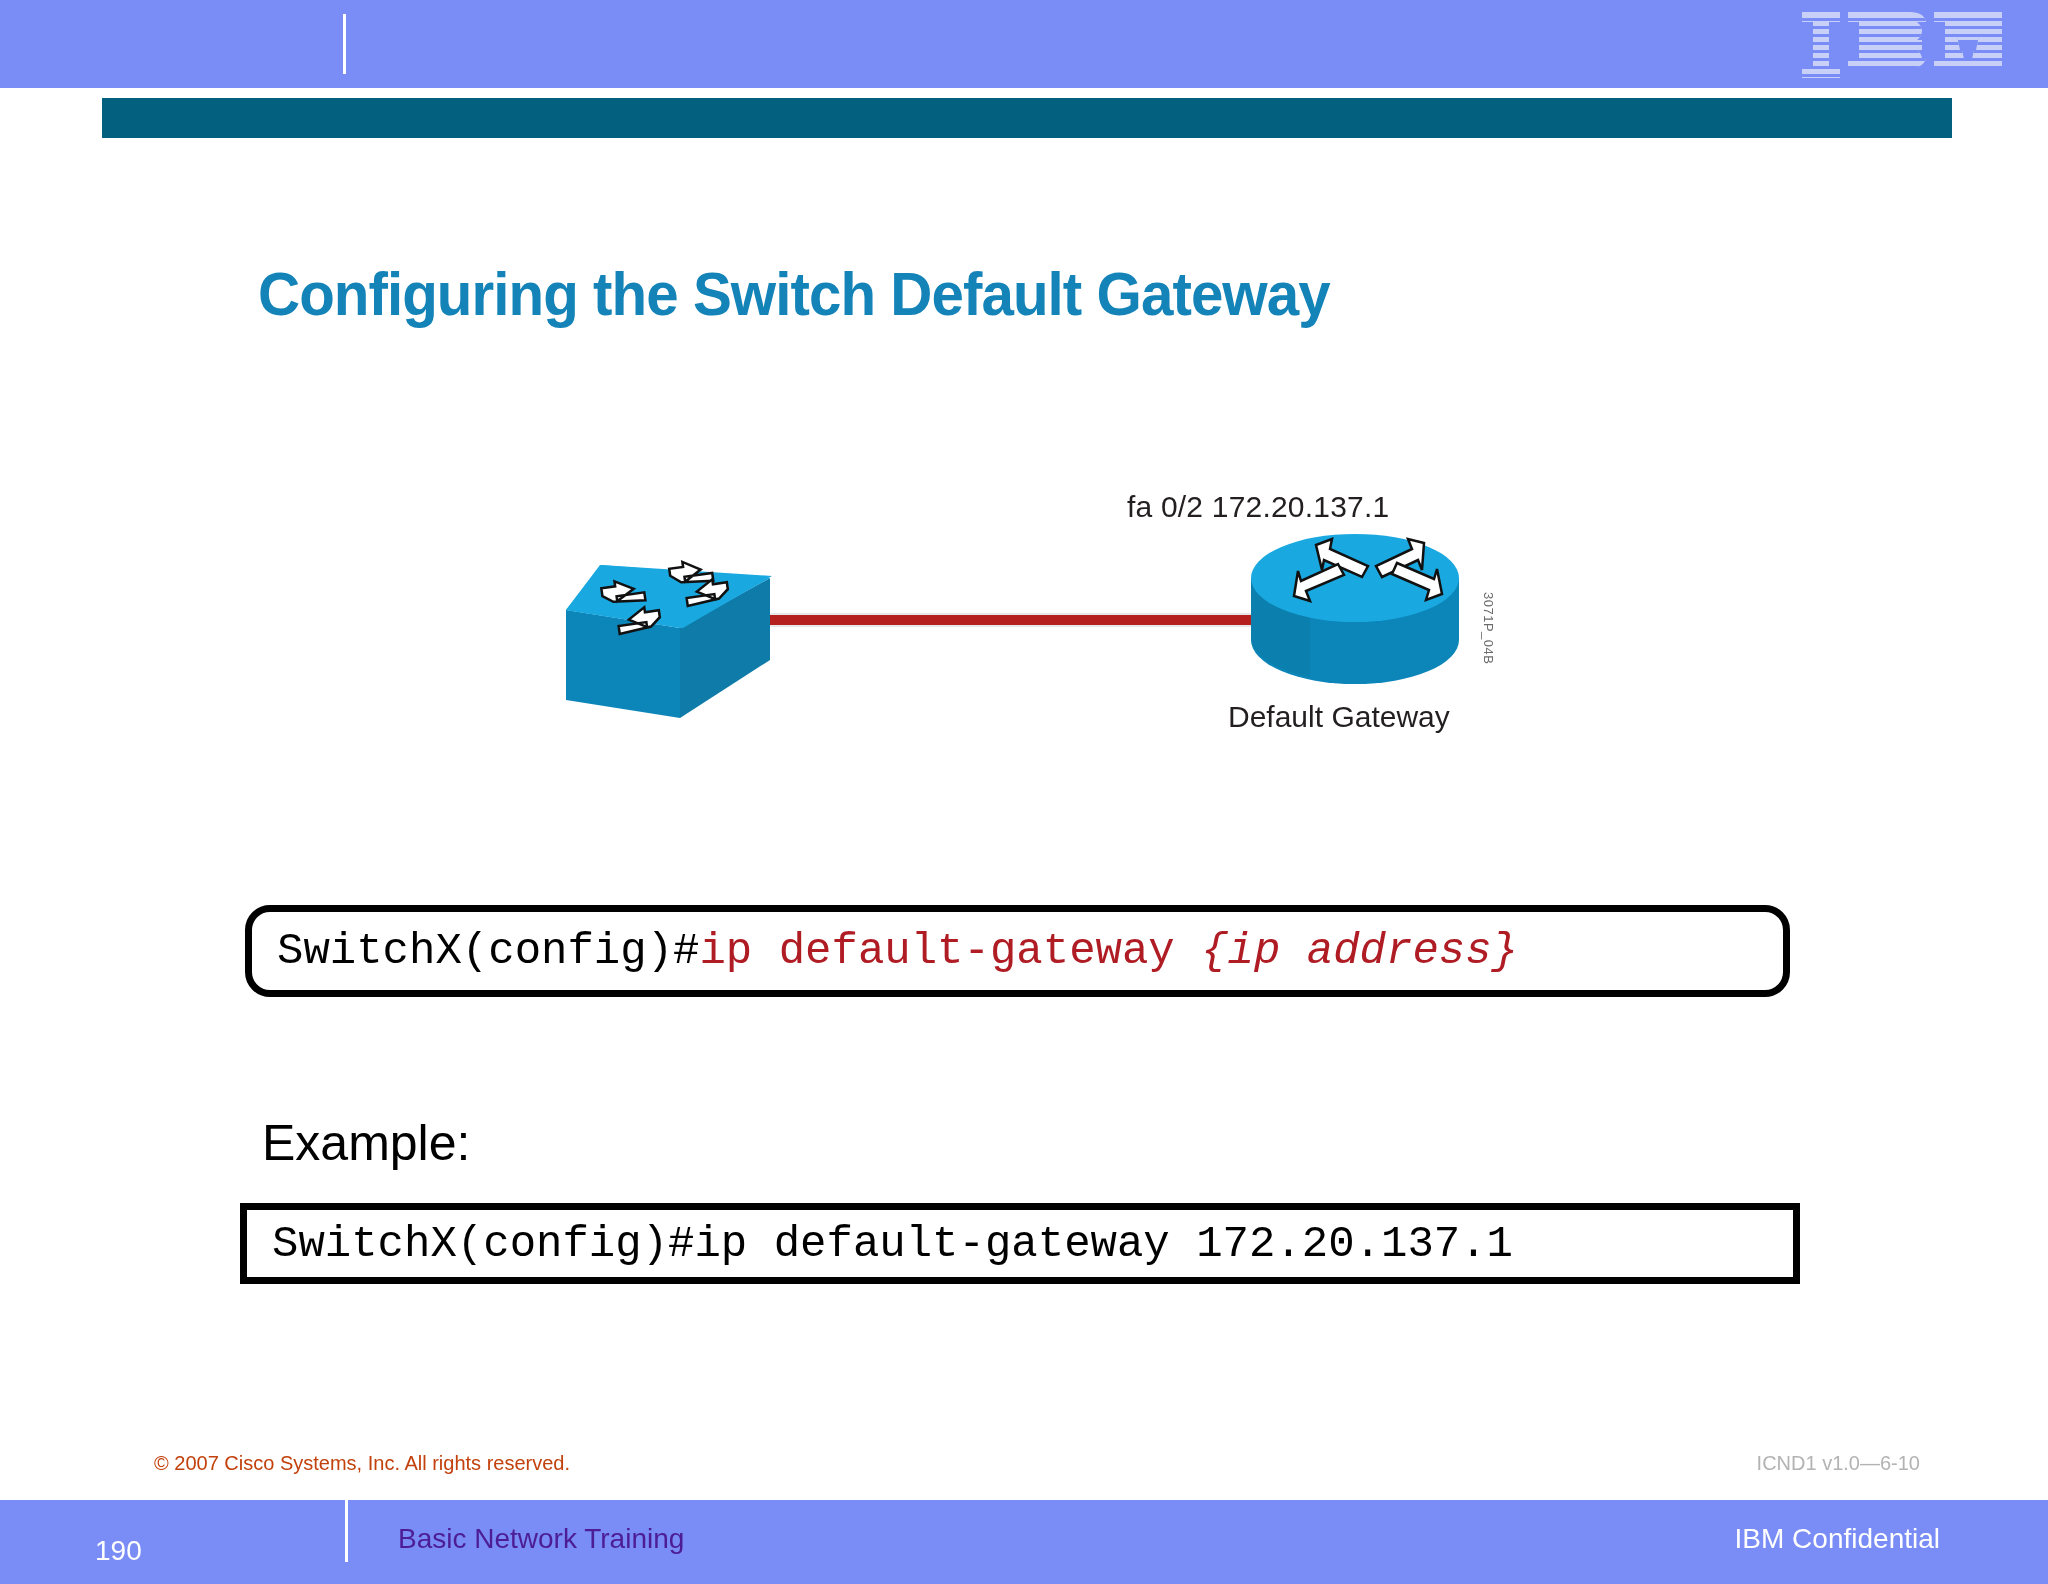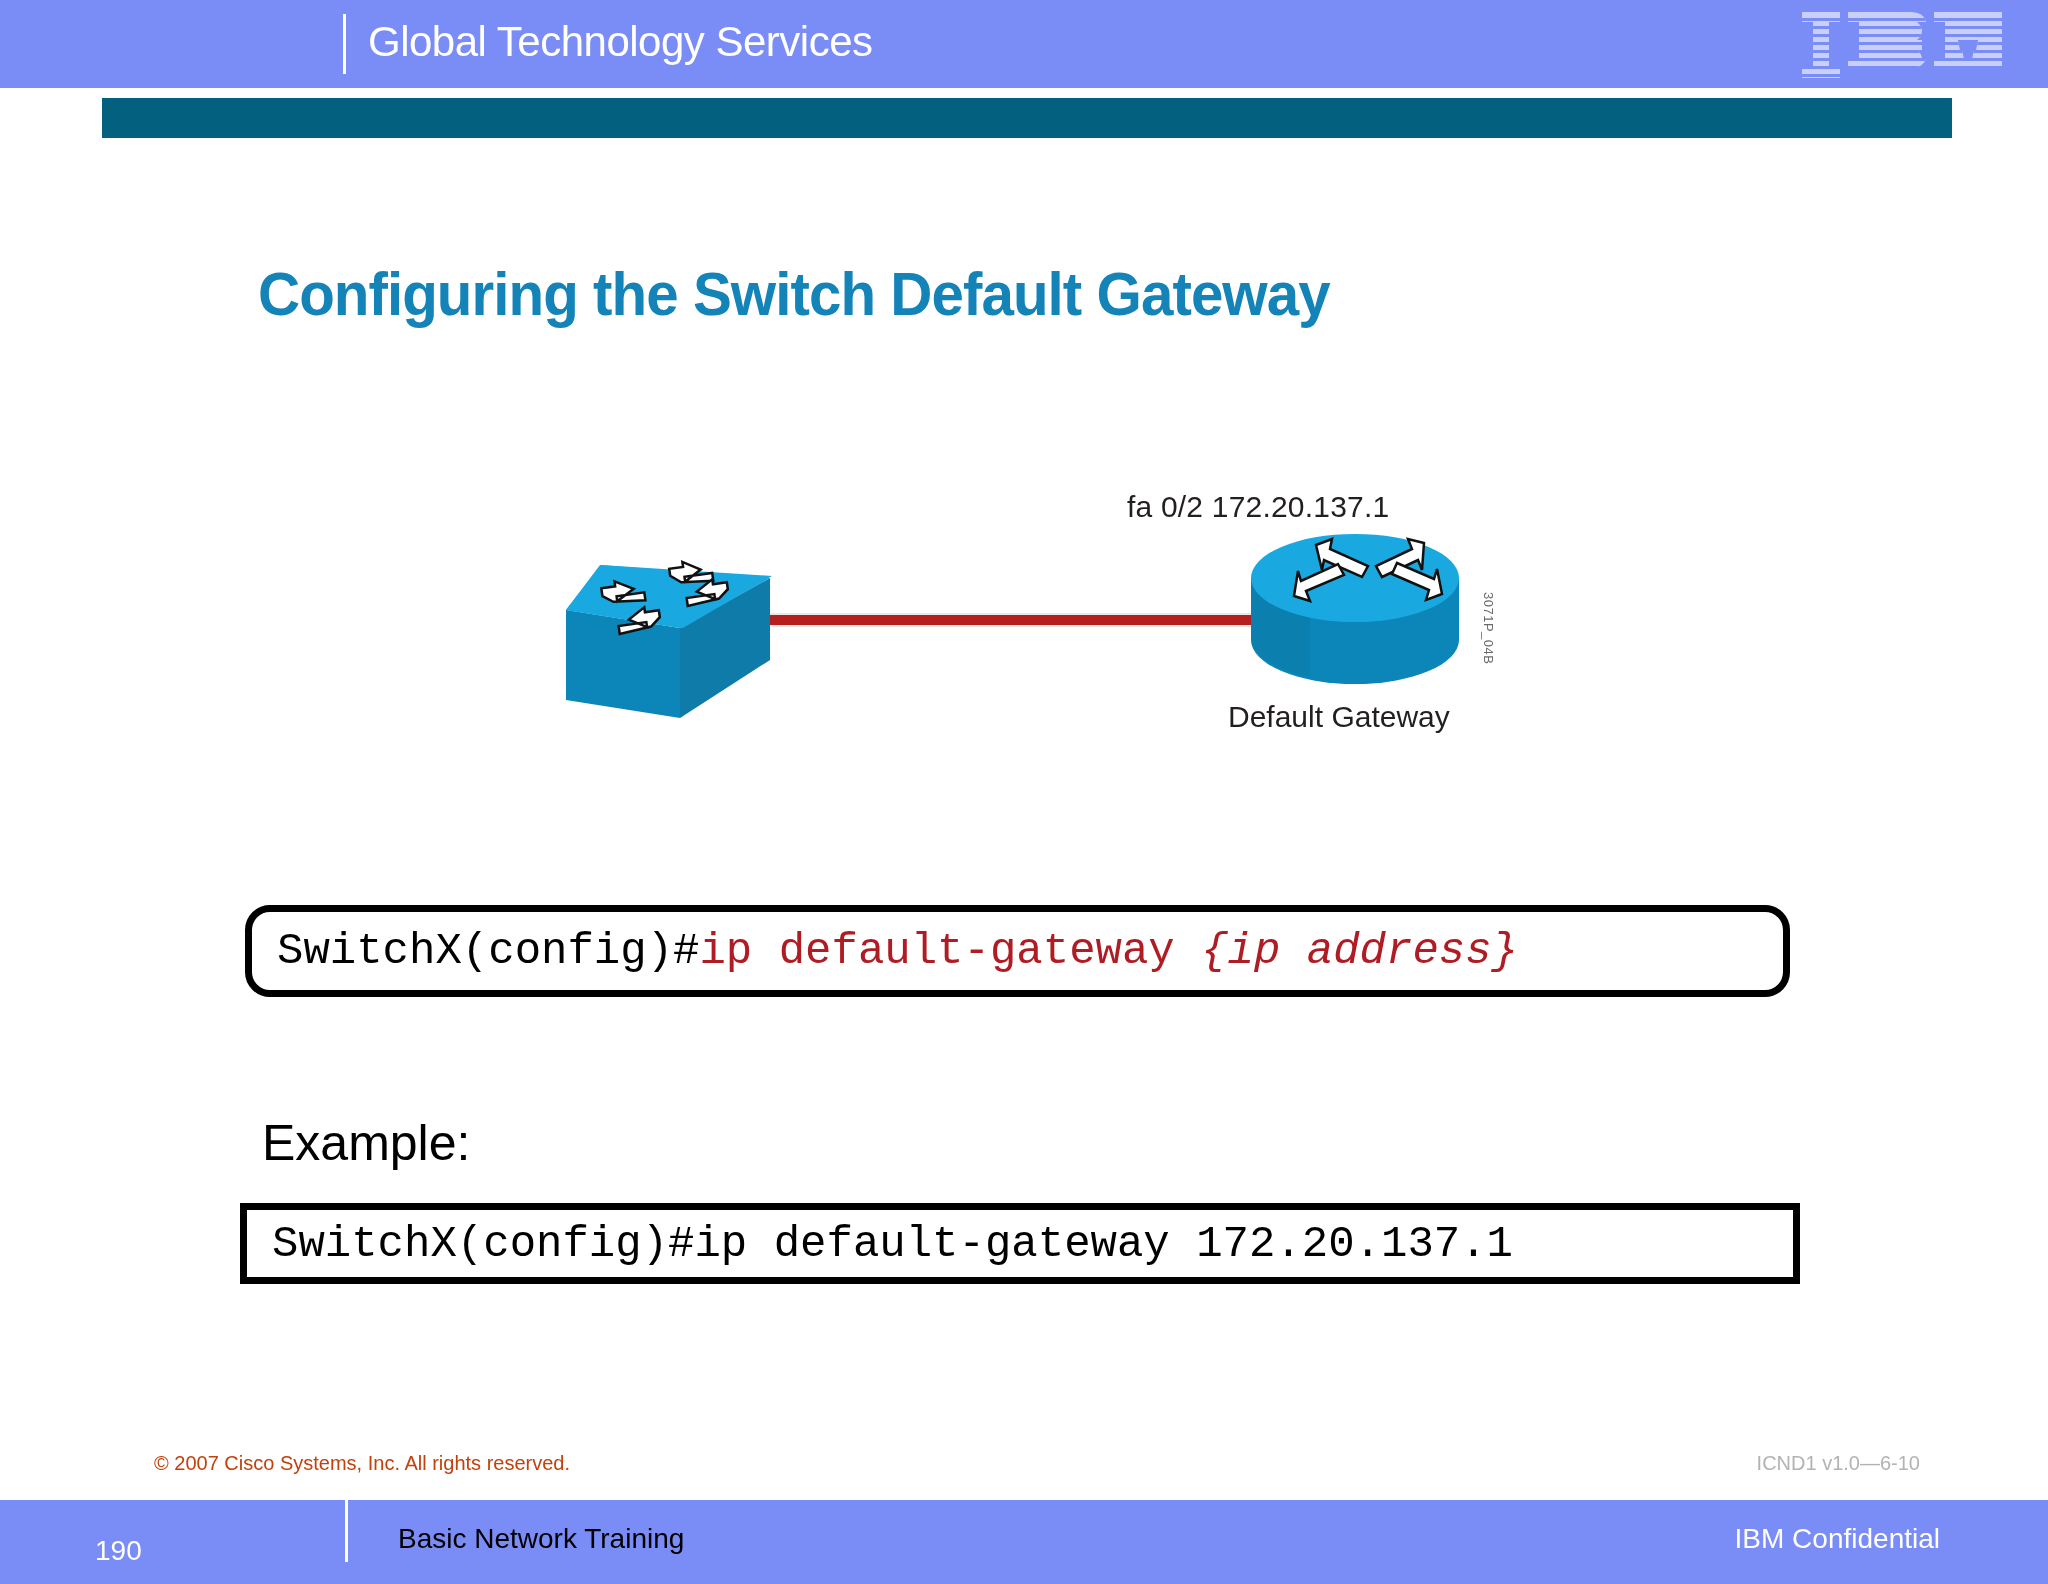--- a/index.html
+++ b/index.html
@@ -204,36 +204,35 @@
     top: 0px;
     width: 3px;
     height: 62px;
     background: #ffffff;
   }
   .footer-course {
     position: absolute;
     left: 398px;
     top: 23px;
     font-size: 28px;
-    color: #000000;
+    color: #4c1d95;
   }
   .footer-conf {
     position: absolute;
     right: 108px;
     top: 23px;
     font-size: 28px;
     color: #ffffff;
   }
 </style>
 </head>
 <body>
 
 <div class="header-band">
   <div class="header-divider"></div>
-  <div class="header-title">Global Technology Services</div>
 
   <svg class="ibm-logo" viewBox="0 0 200 66">
     <defs>
       <clipPath id="ibmclip">
 
         <rect x="0" y="0" width="38" height="10"></rect>
         <rect x="0" y="56" width="38" height="10"></rect>
         <rect x="11" y="10" width="16" height="46"></rect>
 
         <path d="M46 0 H108 Q122 0 124 10 H46 Z"></path>

